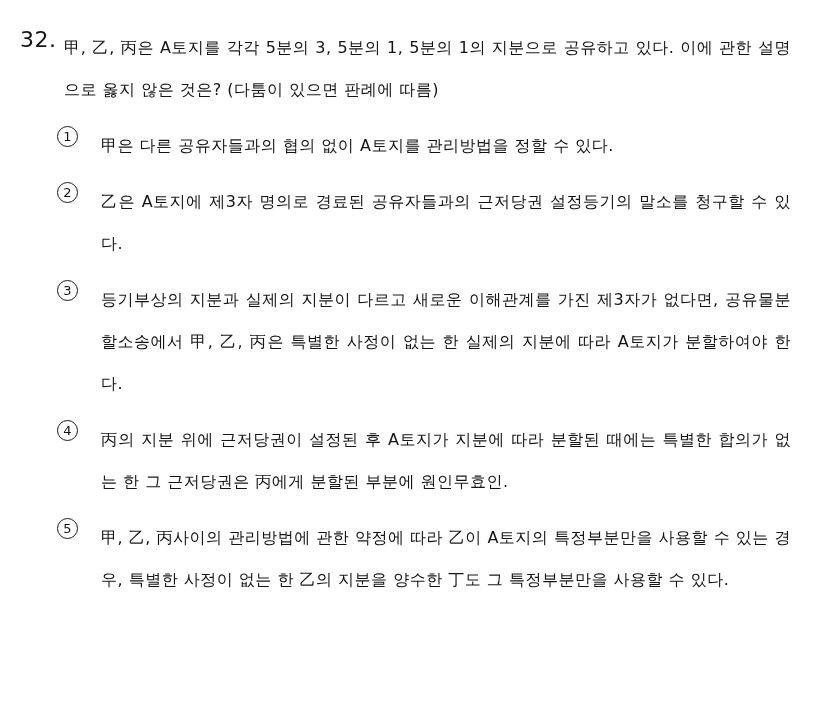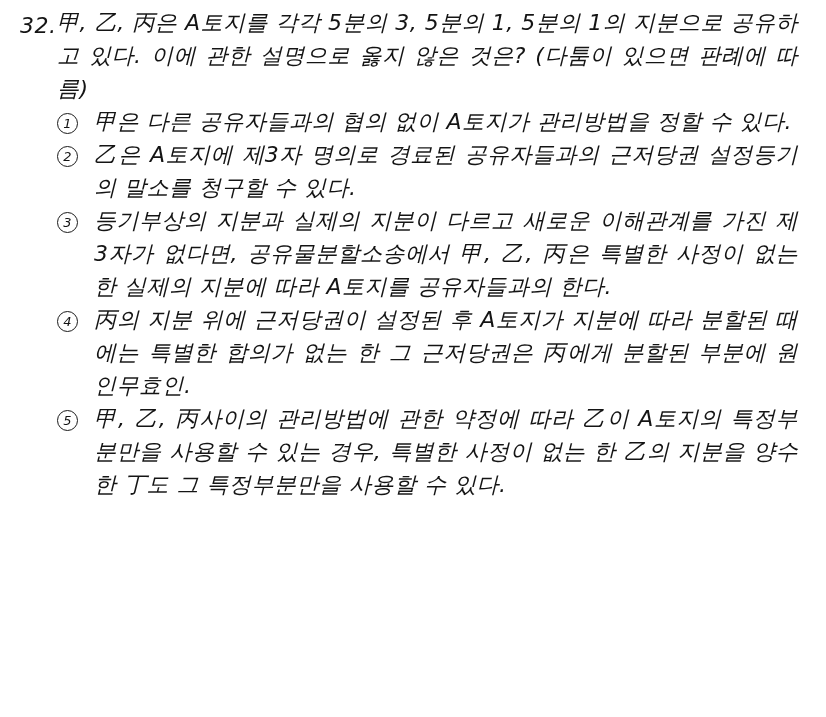--- a/index.html
+++ b/index.html
@@ -11,39 +11,38 @@
     width: 826px;
     height: 717px;
     overflow: hidden;
     font-family: "DejaVu Sans", sans-serif;
     color: #141414;
   }
   .page {
     box-sizing: border-box;
     width: 826px;
     height: 598px;
-    padding: 6px 28px 0 20px;
-    font-style: italic;
+    padding: 20px 28px 0 20px;
   }
   .stem-row, .option {
     display: flex;
     align-items: flex-start;
   }
   .qnum {
     flex: 0 0 37px;
     font-size: 22px;
     line-height: 39px;
     letter-spacing: 0.5px;
     white-space: nowrap;
   }
   .stem, .otext {
     flex: 1;
-    margin: 0;
-    font-size: 22px;
-    line-height: 33px;
+    margin: 7px;
+    font-size: 16px;
+    line-height: 42px;
     letter-spacing: 0.5px;
     text-align: justify;
     text-align-last: left;
     word-break: normal;
   }
   .options {
     list-style: none;
     margin: 0;
     padding: 0 0 0 37px;
   }
@@ -74,35 +73,35 @@
     <span class="qnum">32.</span>
     <p class="stem">甲, 乙, 丙은 A토지를 각각 5분의 3, 5분의 1, 5분의 1의 지분으로 공유하고 있다. 이에 관한 설명으로 옳지 않은 것은? (다툼이 있으면 판례에 따름)</p>
   </div>
 
   <ol class="options">
 
     <li class="option">
       <span class="marker-col">
         <span class="circle-num">1</span>
       </span>
-      <p class="otext">甲은 다른 공유자들과의 협의 없이 A토지가 관리방법을 정할 수 있다.</p>
+      <p class="otext">甲은 다른 공유자들과의 협의 없이 A토지를 관리방법을 정할 수 있다.</p>
     </li>
 
     <li class="option">
       <span class="marker-col">
         <span class="circle-num">2</span>
       </span>
       <p class="otext">乙은 A토지에 제3자 명의로 경료된 공유자들과의 근저당권 설정등기의 말소를 청구할 수 있다.</p>
     </li>
 
     <li class="option">
       <span class="marker-col">
         <span class="circle-num">3</span>
       </span>
-      <p class="otext">등기부상의 지분과 실제의 지분이 다르고 새로운 이해관계를 가진 제3자가 없다면, 공유물분할소송에서 甲, 乙, 丙은 특별한 사정이 없는 한 실제의 지분에 따라 A토지를 공유자들과의 한다.</p>
+      <p class="otext">등기부상의 지분과 실제의 지분이 다르고 새로운 이해관계를 가진 제3자가 없다면, 공유물분할소송에서 甲, 乙, 丙은 특별한 사정이 없는 한 실제의 지분에 따라 A토지가 분할하여야 한다.</p>
     </li>
 
     <li class="option">
       <span class="marker-col">
         <span class="circle-num">4</span>
       </span>
       <p class="otext">丙의 지분 위에 근저당권이 설정된 후 A토지가 지분에 따라 분할된 때에는 특별한 합의가 없는 한 그 근저당권은 丙에게 분할된 부분에 원인무효인.</p>
     </li>
 
     <li class="option">

